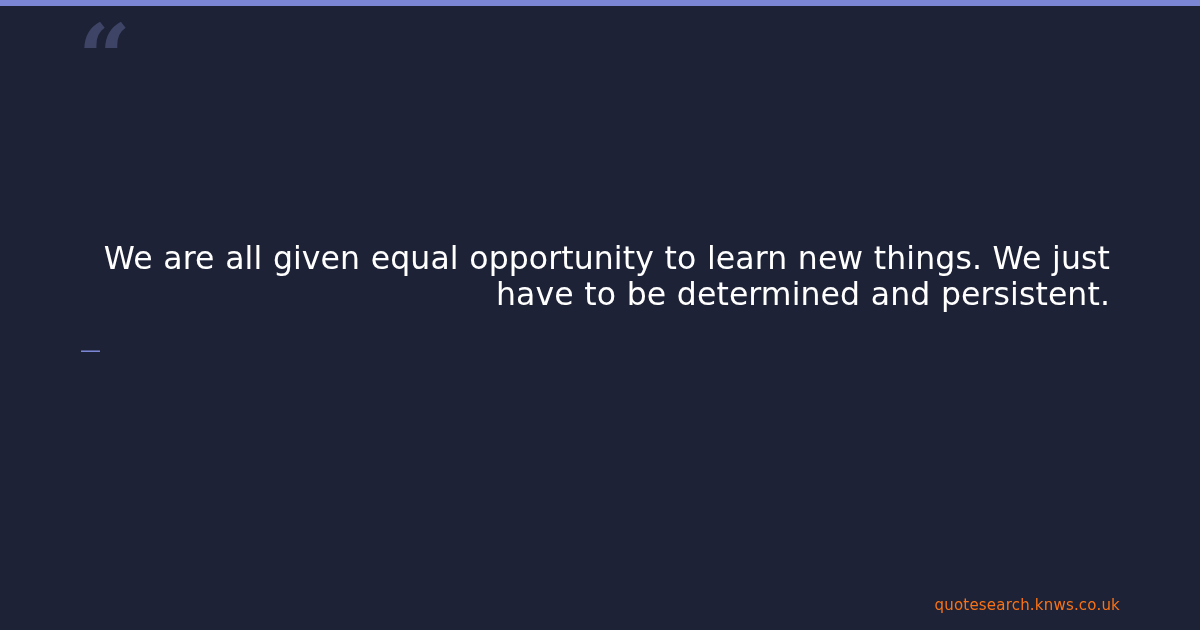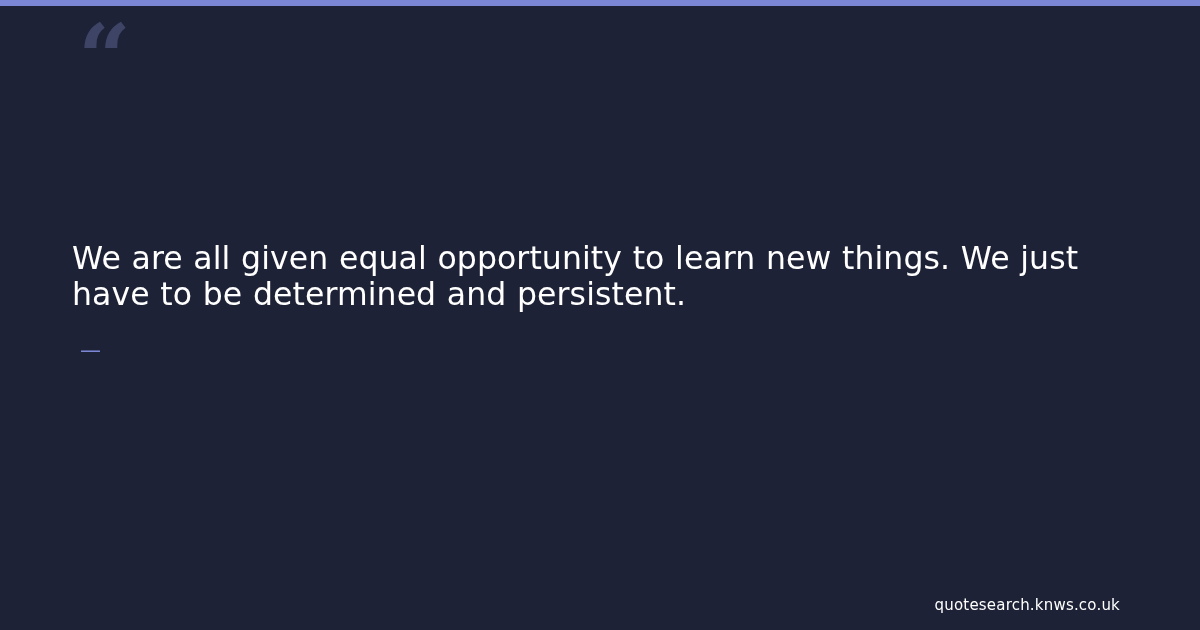--- a/index.html
+++ b/index.html
@@ -46,23 +46,24 @@
     font-weight: 700;
     line-height: 1;
     color: #3d4466;
     letter-spacing: -2px;
     user-select: none;
   }
 
   
   .quote-body {
     position: absolute;
-    left: 72px;
+    left: 80px;
     top: 240px;
     width: 1030px;
+    text-align: right;
   }
 
   .quote-text {
     margin: 0;
     font-family: "DejaVu Sans", "Liberation Sans", sans-serif;
     font-size: 31.5px;
     line-height: 36px;
     font-weight: 400;
     color: #ffffff;
     letter-spacing: 0.1px;
@@ -91,21 +92,21 @@
   }
 
   
   .watermark {
     position: absolute;
     right: 80px;
     bottom: 16px;
     font-family: "DejaVu Sans", "Liberation Sans", sans-serif;
     font-size: 15px;
     font-weight: 400;
-    color: #ffffff;
+    color: #f97316;
     letter-spacing: 0.2px;
     white-space: nowrap;
   }
 </style>
 </head>
 <body>
 
 <div class="card">
 
   <div class="accent-bar"></div>

